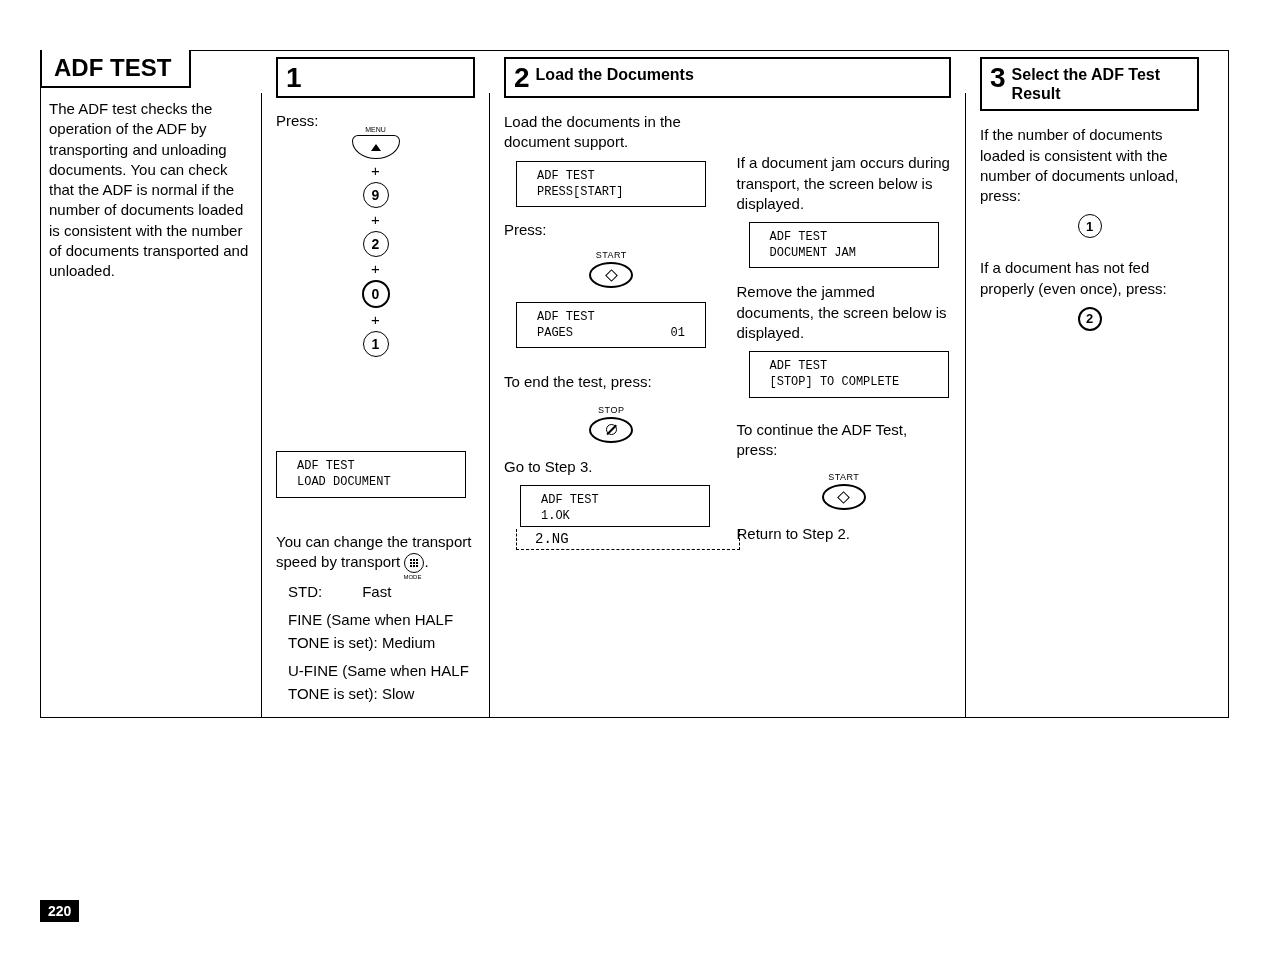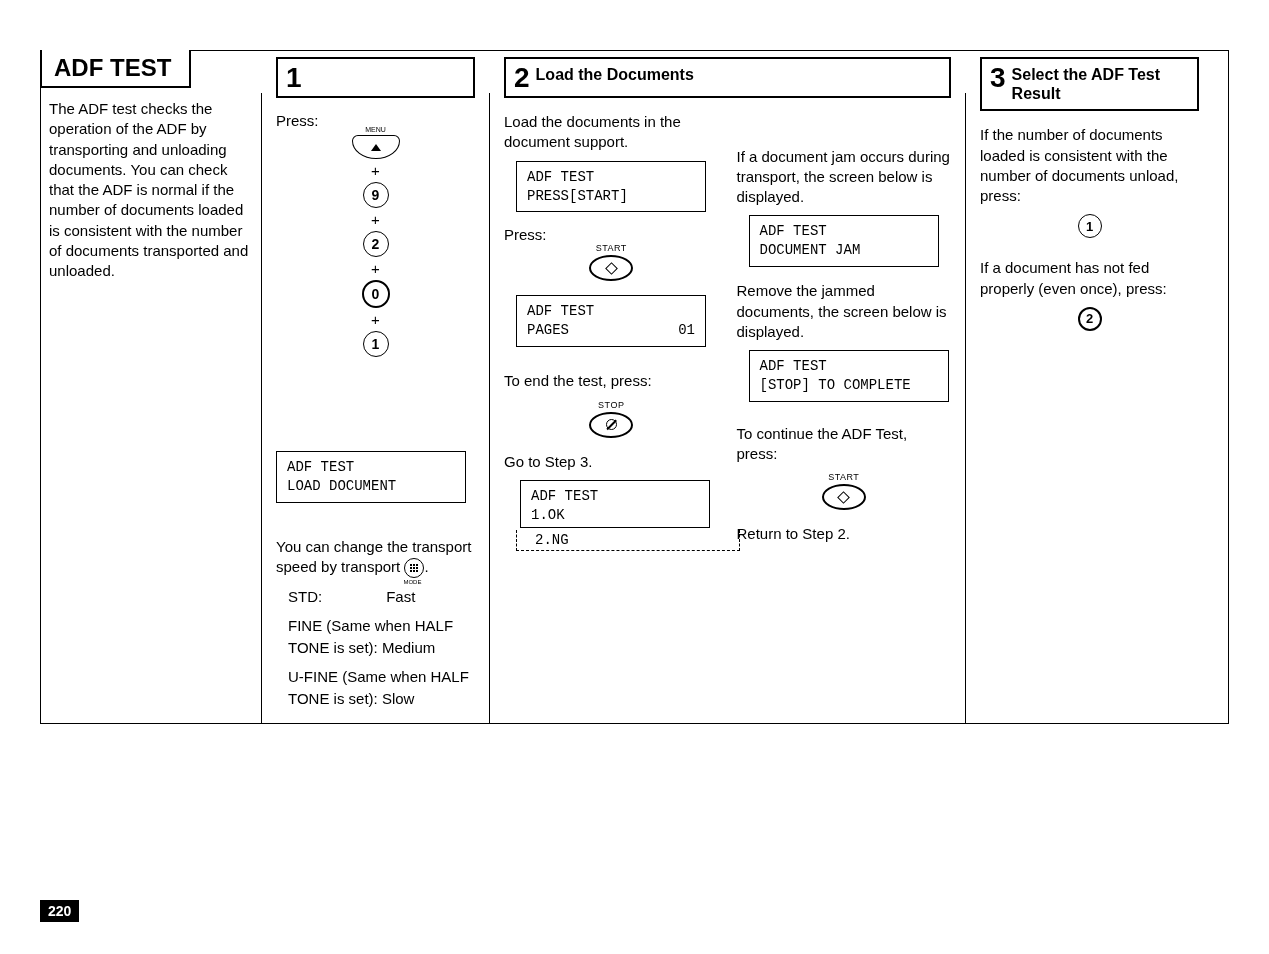--- a/index.html
+++ b/index.html
@@ -105,30 +105,30 @@
   .key-dbl {
     width: 28px; height: 28px;
     border: 2.5px double #000;
     border-radius: 50%;
     display: flex; align-items: center; justify-content: center;
     font-size: 14px; font-weight: bold;
   }
   .lcd {
     border: 1.5px solid #000;
     font-family: "Courier New", monospace;
-    font-size: 14px;
-    padding: 6px 10px;
+    font-size: 12px;
+    padding: 6px 20px;
     line-height: 1.35;
     white-space: pre;
     background: #fff;
     margin: 6px 0 14px 0;
     width: 190px;
   }
   .lcd-row { display: flex; justify-content: space-between; }
-  .btn-block { text-align: center; margin: 0 auto 14px auto; }
+  .btn-block { text-align: center; margin: 12px auto 14px auto; }
   .btn-label { font-size: 9px; letter-spacing: 0.5px; margin-bottom: 2px; }
   .oval-btn {
     width: 44px; height: 26px;
     border: 2.5px double #000;
     border-radius: 50%;
     display: flex; align-items: center; justify-content: center;
     margin: 0 auto;
   }
   .diamond { transform: rotate(45deg); width: 9px; height: 9px; border: 1.5px solid #000; }
   .stop-sym {
@@ -147,21 +147,21 @@
     position: relative;
   }
   .mode-btn::after {
     content: "MODE"; font-size: 6px; position: absolute; bottom: -9px; left: -2px;
   }
   .mode-grid {
     display: grid; grid-template-columns: 2px 2px 2px; grid-template-rows: 2px 2px 2px; gap: 1px;
   }
   .mode-grid span { background: #000; }
   .speed-list { padding-left: 12px; line-height: 1.5; }
-  .speed-row { display: flex; gap: 64px; }
+  .speed-row { display: flex; gap: 40px; }
   .step2-inner { display: flex; gap: 18px; align-items: flex-end; }
   .subcol { flex: 1; }
   .opt-wrap { position: relative; width: 190px; }
   .opt2-dash {
     font-family: "Courier New", monospace; font-size: 14px;
     border: 1.5px dashed #000; border-top: none;
     padding: 2px 10px;
     width: 224px;
     position: relative;
     top: -2px;

